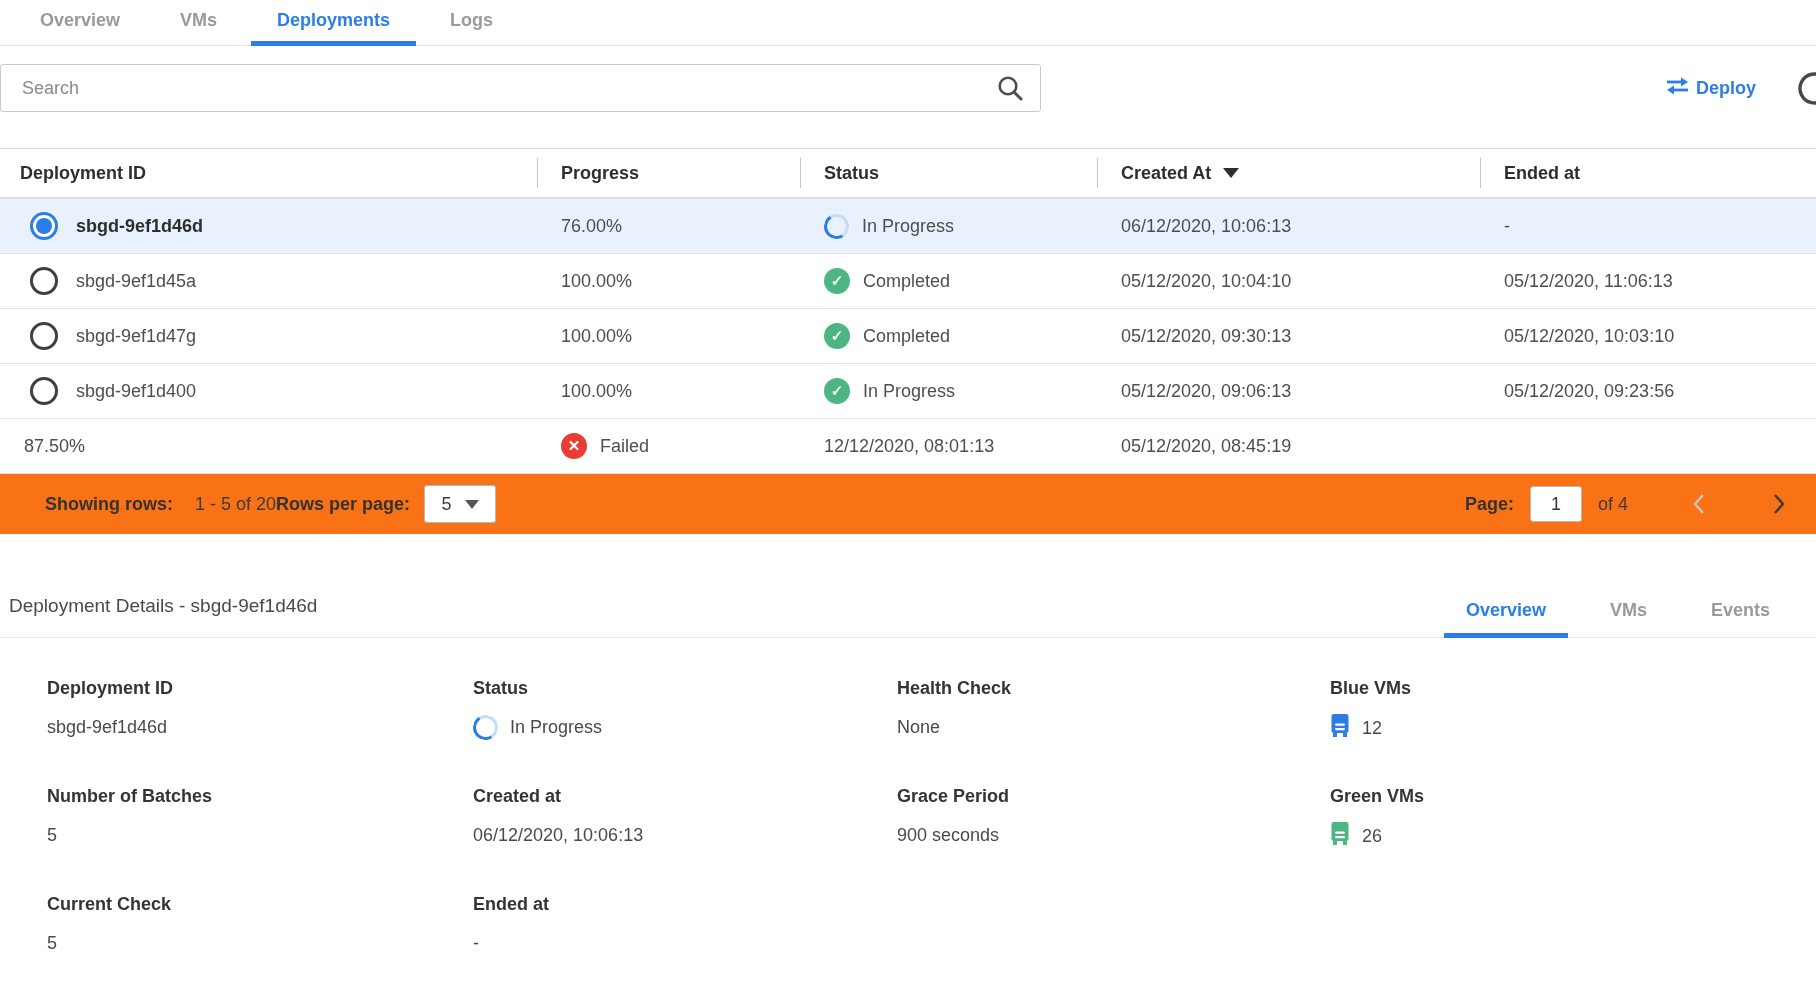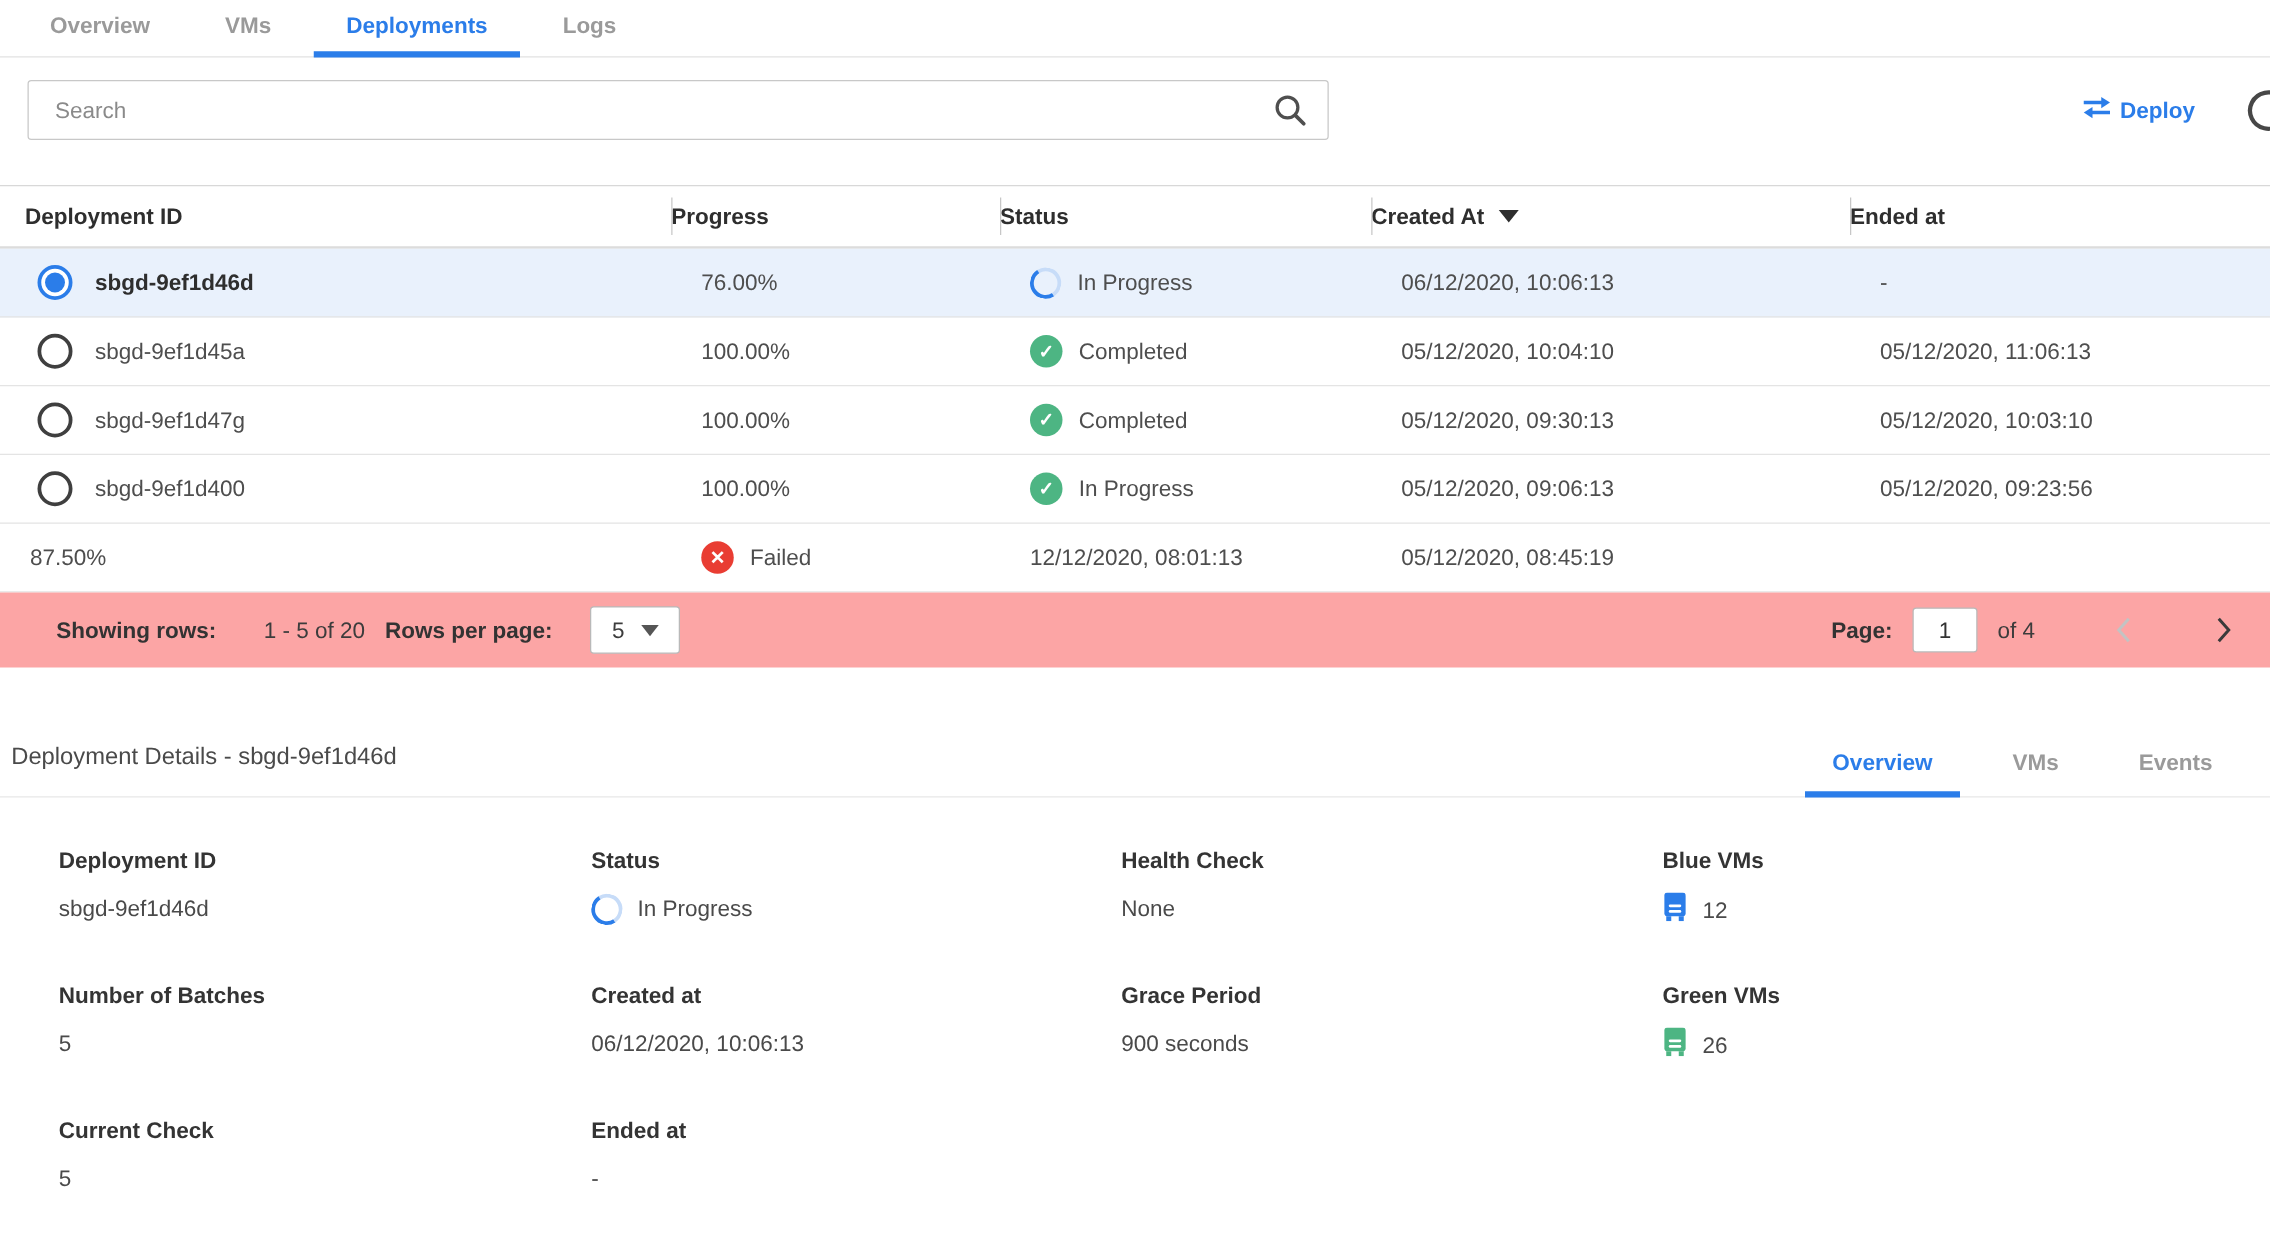--- a/index.html
+++ b/index.html
@@ -7,36 +7,36 @@
     font-family: "Liberation Sans", sans-serif; color: #4e4e4e; }
   .app { position: relative; width: 1816px; height: 984px; overflow: hidden; }
 
   
   .tabbar { display: flex; align-items: flex-end; height: 46px; border-bottom: 1px solid #e2e2e2; padding-left: 10px; }
   .tab { position: relative; padding: 12px 30px 14px; font-size: 18px; font-weight: 700; color: #9a9a9a; cursor: pointer; }
   .tab.active { color: #2b7de9; }
   .tab.active::after { content: ""; position: absolute; left: 4px; right: 4px; bottom: -1px; height: 5px; background: #2b7de9; }
 
   
-  .toolbar { display: flex; align-items: center; margin-top: 18px; padding-left: 22px; height: 48px; justify-content: center; }
+  .toolbar { display: flex; align-items: center; margin-top: 18px; padding-left: 0; height: 48px; justify-content: center; }
   .searchbox { position: relative; width: 1041px; height: 48px; }
   .searchbox input { width: 100%; height: 100%; border: 1px solid #c8c8c8; border-radius: 3px;
     font-size: 18px; padding: 0 60px 0 21px; color: #333; outline: none; font-family: inherit; }
   .searchbox input::placeholder { color: #8a8a8a; }
   .search-icon { position: absolute; right: 17px; top: 10px; }
   .toolbar-right { margin-left: auto; display: flex; align-items: center; }
   .deploy-btn { display: flex; align-items: center; gap: 5px; background: none; border: none;
     color: #2b7de9; font-size: 18px; font-weight: 700; cursor: pointer; font-family: inherit; }
   .refresh-btn { margin-left: 38px; margin-right: -20px; width: 42px; height: 42px; cursor: pointer; background: none; border: none; padding: 0; }
 
   
   .table { margin-top: 36px; border-top: 1px solid #d8d8d8; }
   .thead, .trow { display: grid; grid-template-columns: 537px 263px 297px 383px auto; align-items: center; }
   .thead { height: 50px; border-bottom: 2px solid #dcdcdc; font-weight: 700; font-size: 18px; color: #2e2e2e; }
-  .th { position: relative; height: 100%; display: flex; align-items: center; gap: 12px; }
+  .th { position: relative; height: 100%; display: flex; align-items: center; gap: 12px; padding-left: 24px; }
   .th:first-child { padding-left: 20px; }
   .th:not(:first-child)::before { content: ""; position: absolute; left: 0; top: 50%; transform: translateY(-50%);
     width: 1px; height: 30px; background: #c7c7c7; }
   .caret-down { width: 0; height: 0; border-left: 8px solid transparent; border-right: 8px solid transparent;
     border-top: 10px solid #2e2e2e; }
   .trow { height: 55px; border-bottom: 1px solid #e4e4e4; font-size: 18px; cursor: pointer; }
   .trow.selected { background: #e9f1fc; }
   .cell { padding-left: 24px; }
   .cell-id { display: flex; align-items: center; gap: 18px; padding-left: 30px; }
   .trow.selected .id-text { font-weight: 700; color: #2e2e2e; }
@@ -45,21 +45,21 @@
   .radio.checked::after { content: ""; position: absolute; inset: 3px; border-radius: 50%; background: #2b7de9; }
   .cell-status { display: flex; align-items: center; gap: 13px; padding-left: 24px; }
   .sicon { width: 26px; height: 26px; border-radius: 50%; color: #fff; display: flex; align-items: center;
     justify-content: center; font-size: 15px; font-weight: 700; flex: none; }
   .sicon.ok { background: #4db583; }
   .sicon.fail { background: #e93d33; }
   .spinner { width: 25px; height: 25px; border-radius: 50%; border: 3.5px solid #c7dcf8;
     border-left-color: #2b7de9; border-bottom-color: #2b7de9; transform: rotate(12deg); flex: none; }
 
   
-  .tfoot { height: 60px; background: #fca5a5; display: flex; align-items: center; font-size: 18px; color: #3c3c3c; gap: 16px; }
+  .tfoot { height: 60px; background: #f97316; display: flex; align-items: center; font-size: 18px; color: #3c3c3c; }
   .bold { font-weight: 700; color: #333; }
   .showing-label { margin-left: 45px; }
   .showing-value { margin-left: 22px; }
   .rpp-label { }
   .rpp-box { margin-left: 14px; width: 72px; height: 38px; background: #fff; border: 1px solid #b9b9b9; border-radius: 3px;
     display: flex; align-items: center; justify-content: center; gap: 13px; cursor: pointer; }
   .rpp-caret { width: 0; height: 0; border-left: 7px solid transparent; border-right: 7px solid transparent;
     border-top: 9px solid #555; }
   .foot-right { margin-left: auto; display: flex; align-items: center; }
   .page-input { width: 52px; height: 36px; border: 1px solid #b9b9b9; border-radius: 3px; text-align: center;

